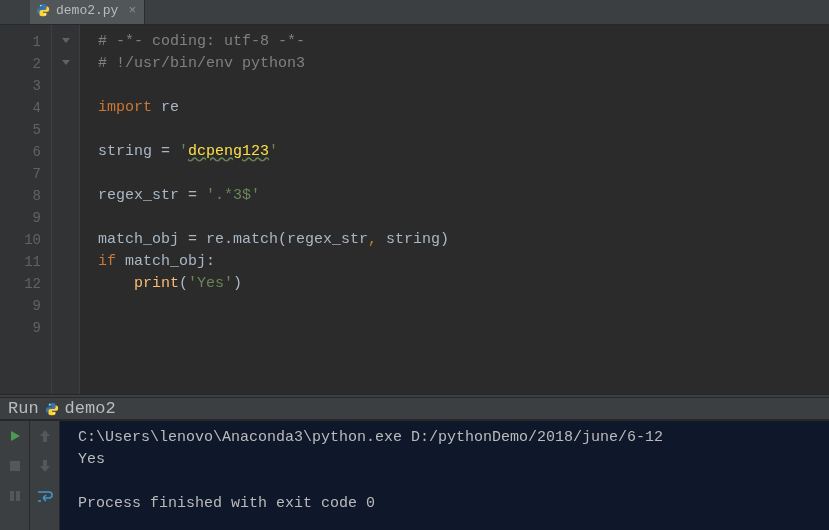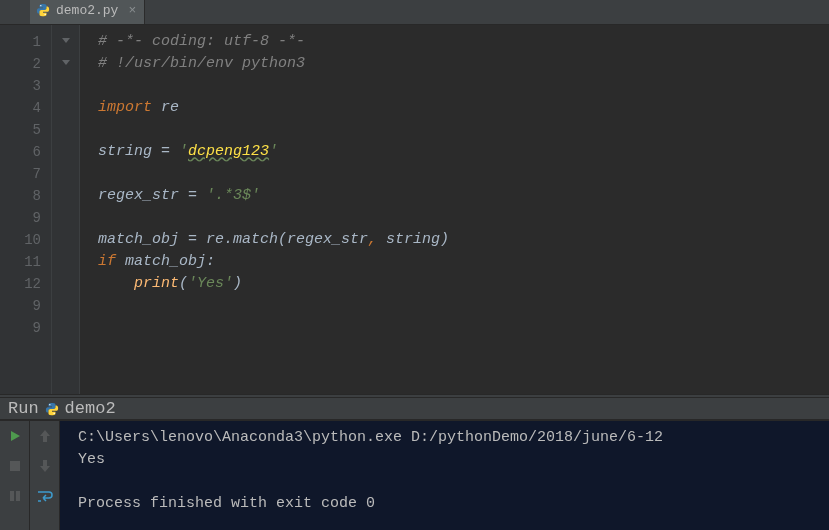--- a/index.html
+++ b/index.html
@@ -67,21 +67,21 @@
   }
   .icon-col .ic { height: 22px; color: #606366; display:flex; align-items:center; justify-content:center;}
   .code {
     flex: 1;
     padding: 6px 0 0 18px;
     line-height: 22px;
     font-size: 15px;
     white-space: pre;
     overflow: hidden;
   }
-  .code .row { height: 22px; font-style: italic; }
+  .code .row { height: 22px; }
   .tok-comment { color: #808080; }
   .tok-kw { color: #cc7832; }
   .tok-str { color: #6a8759; }
   .tok-builtin { color: #fdba74; }
   .tok-default { color: #a9b7c6; }
   .tok-typo { color:#fde047; text-decoration: underline; text-decoration-style: wavy; text-decoration-color:#6a8759; }
 
   
   .splitter { height: 4px; background: #3c3f41; border-top:1px solid #282828; border-bottom:1px solid #282828; cursor: row-resize; }
 

